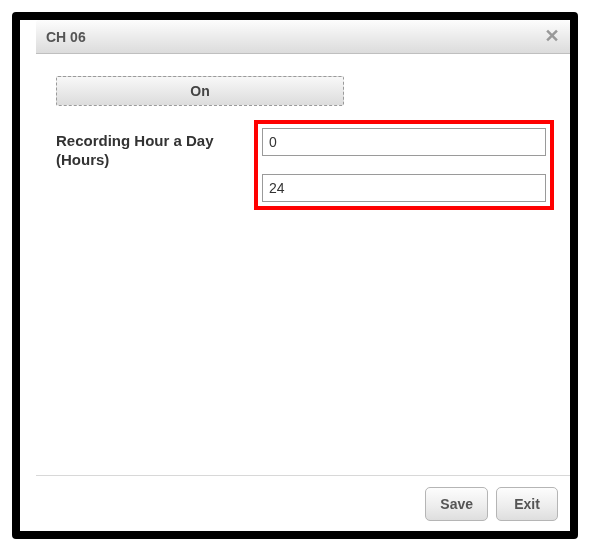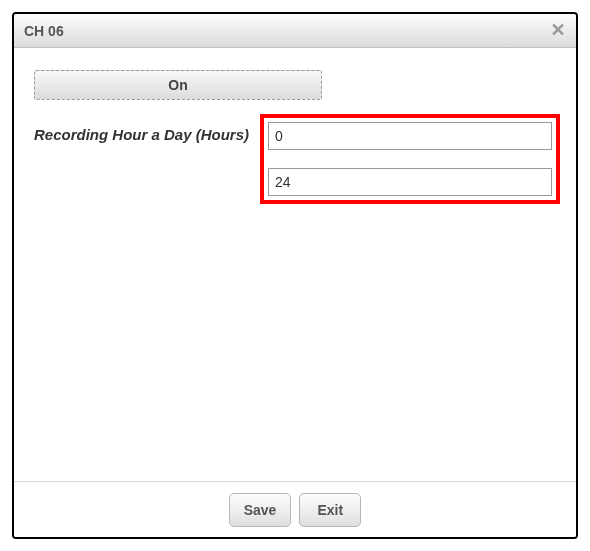--- a/index.html
+++ b/index.html
@@ -11,26 +11,27 @@
   }
   .outer {
     width: 590px;
     height: 551px;
     padding: 12px;
     background: #fff;
   }
   .dialog {
     width: 566px;
     height: 527px;
-    border: 2px solid #000000;
+    border: 8px solid #000000;
     border-radius: 4px;
     background: #fff;
     display: flex;
     flex-direction: column;
     overflow: hidden;
+    padding-left: 16px;
   }
   .titlebar {
     height: 34px;
     background: linear-gradient(to bottom, #fdfdfd 0%, #ececec 50%, #dcdcdc 100%);
     border-bottom: 1px solid #bfbfbf;
     border-top-left-radius: 3px;
     border-top-right-radius: 3px;
     display: flex;
     align-items: center;
     padding: 0 8px 0 10px;
@@ -109,26 +110,26 @@
   .labels-stack {
     display: flex;
     flex-direction: column;
   }
   .labels-stack .lbl {
     font-weight: bold;
     font-size: 15px;
     color: #333;
   }
   .labels-stack .lbl1 { height: 38px; padding-top: 4px; }
-  .labels-stack .lbl2 { line-height: 1.25; font-style: italic; }
+  .labels-stack .lbl2 { line-height: 1.25; }
   .footer {
     border-top: 1px solid #d8d8d8;
     height: 56px;
     display: flex;
-    justify-content: center;
+    justify-content: flex-end;
     align-items: center;
     padding: 0 12px;
     gap: 8px;
     background: #fff;
     margin-top: 24px;
   }
   .btn {
     min-width: 62px;
     height: 34px;
     border: 1px solid #b5b5b5;

